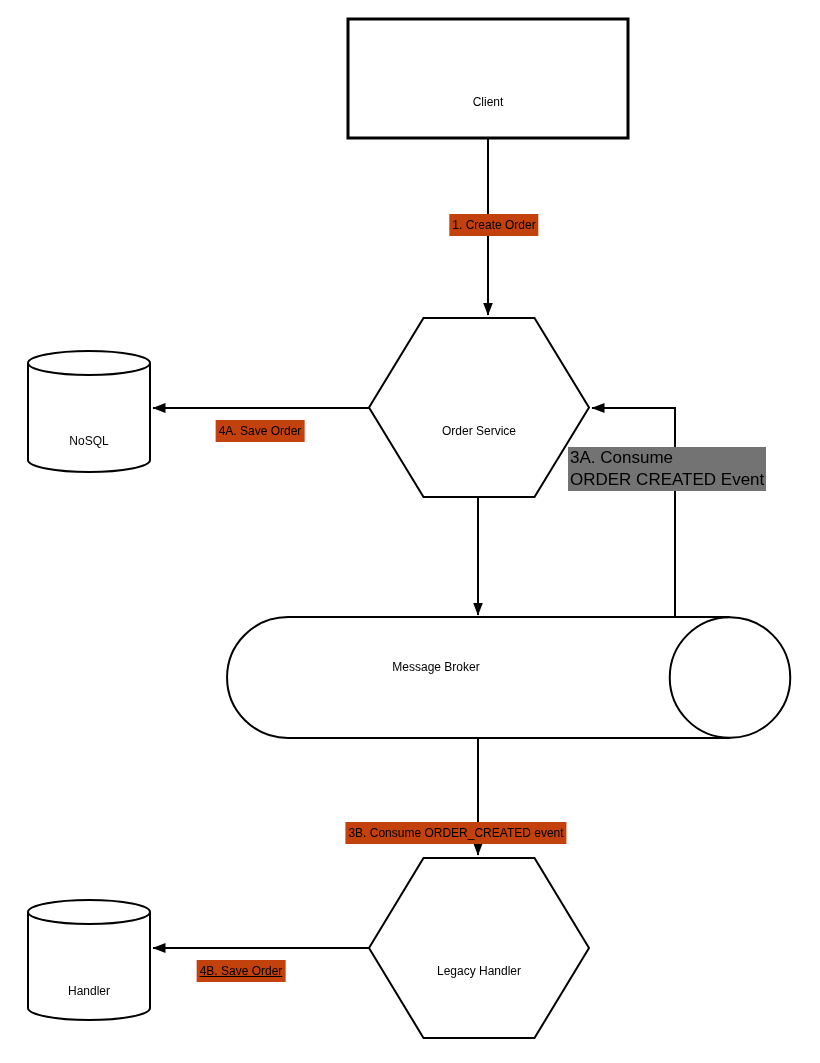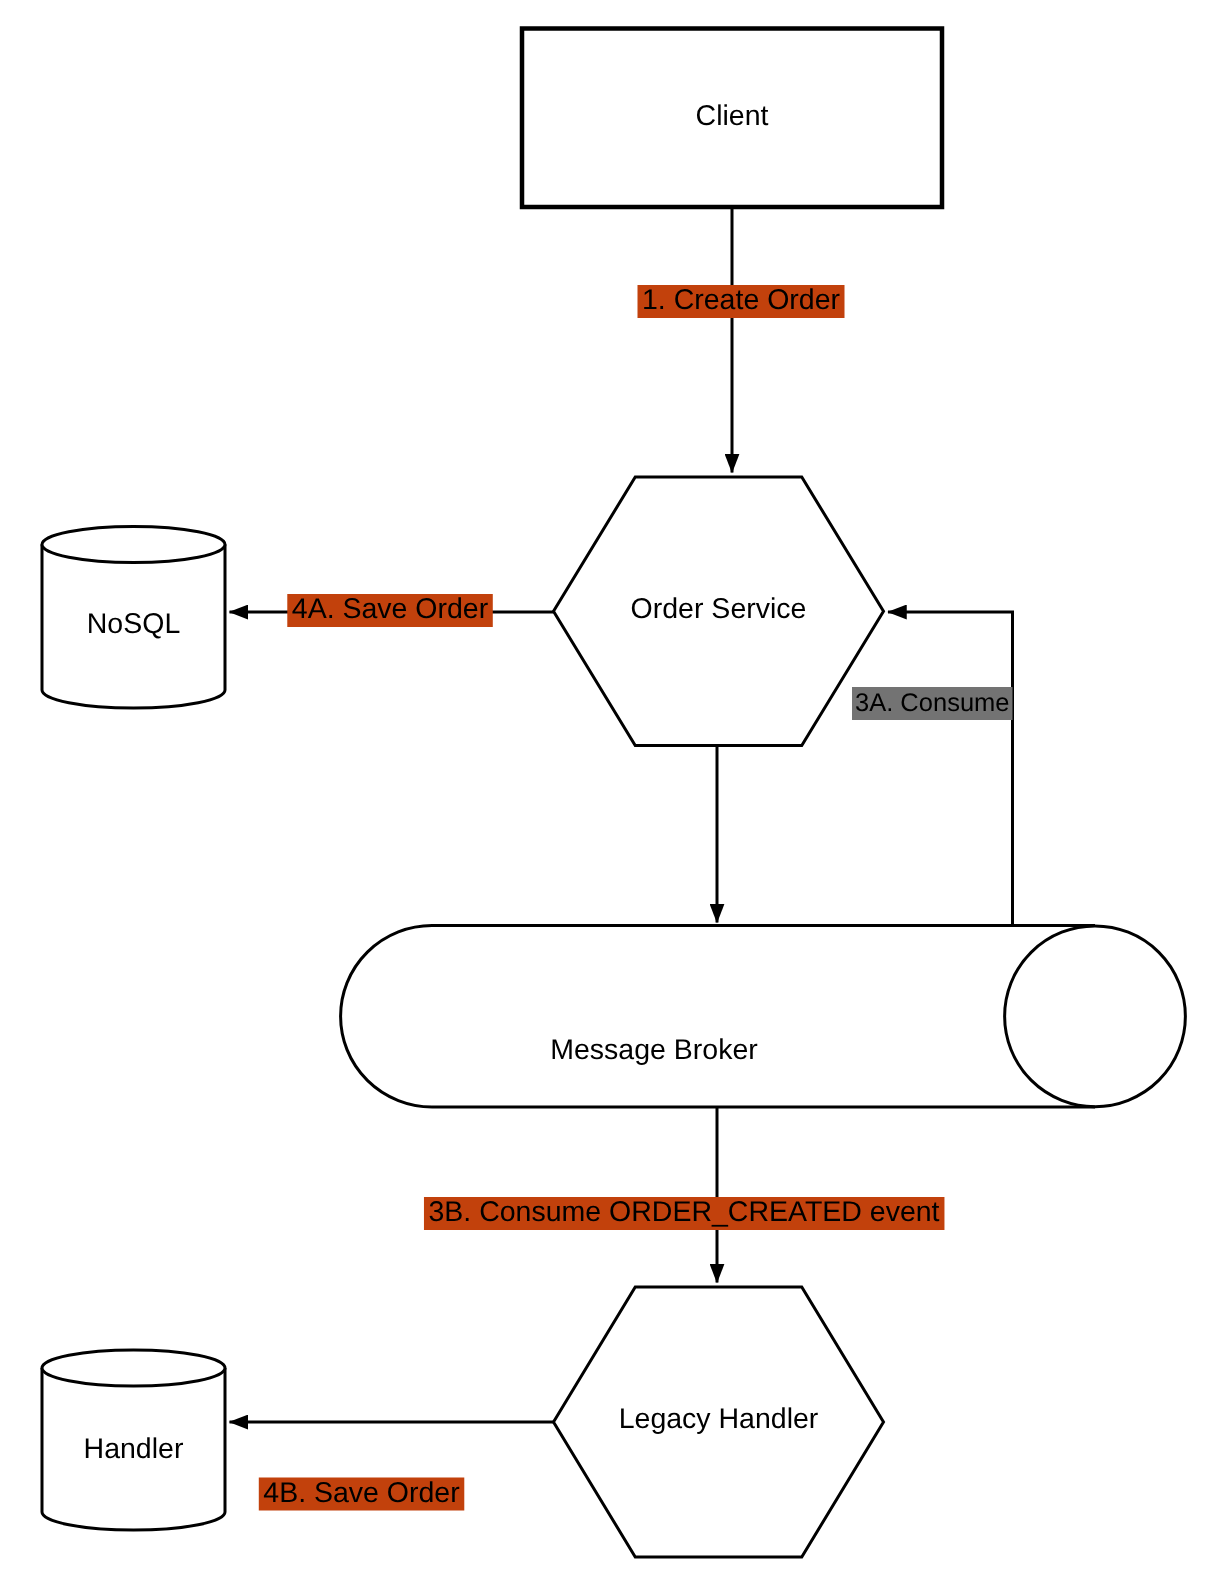--- a/index.html
+++ b/index.html
@@ -17,25 +17,26 @@
     overflow: hidden;
   }
   .canvas svg {
     position: absolute;
     left: 0;
     top: 0;
   }
   .label {
     position: absolute;
     transform: translate(-50%, -50%);
-    font-size: 19px;
+    font-size: 12px;
     line-height: 22px;
     color: #000000;
     white-space: nowrap;
     text-align: center;
+    margin-top: 24px;
   }
   .edge-label {
     background: #c2410c;
     padding: 0 3px;
   }
   .edge-label-block {
     position: absolute;
     transform: translateY(-50%);
     font-size: 17px;
     line-height: 22px;
@@ -87,25 +88,26 @@
 
     <polygon class="shape-stroke" points="369,948 423.5,858 534.5,858 589,948 534.5,1038 423.5,1038"></polygon>
 
     <path class="shape-stroke" d="M28,912 L28,1008 A61,12 0 0 0 150,1008 L150,912"></path>
     <ellipse class="shape-stroke" cx="89" cy="912" rx="61" ry="12"></ellipse>
   </svg>
 
   <div class="label" style="left:488px; top:78px;">Client</div>
   <div class="label" style="left:479px; top:407px;">Order Service</div>
   <div class="label" style="left:89px; top:417px;">NoSQL</div>
-  <div class="label" style="left:436px; top:701px;">Message Broker</div>
+  <div class="label" style="left:436px; top:643px;">Message Broker</div>
   <div class="label" style="left:479px; top:947px;">Legacy Handler</div>
   <div class="label" style="left:89px; top:967px;">Handler</div>
 
   <div class="label edge-label" style="left:494px; top:201px;">1. Create Order</div>
   <div class="label edge-label" style="left:260px; top:407px;">4A. Save Order</div>
   <div class="edge-label-block" style="left:568px; top:469px;">
     <div>3A. Consume</div>
+    <div>ORDER CREATED Event</div>
   </div>
   <div class="label edge-label" style="left:456px; top:809px;">3B. Consume ORDER_CREATED event</div>
-  <div class="label edge-label" style="left:241px; top:996px;">4B. Save Order</div>
+  <div class="label edge-label" style="left:241px; top:947px;text-decoration:underline;">4B. Save Order</div>
 
 </div>
 
 </body></html>

